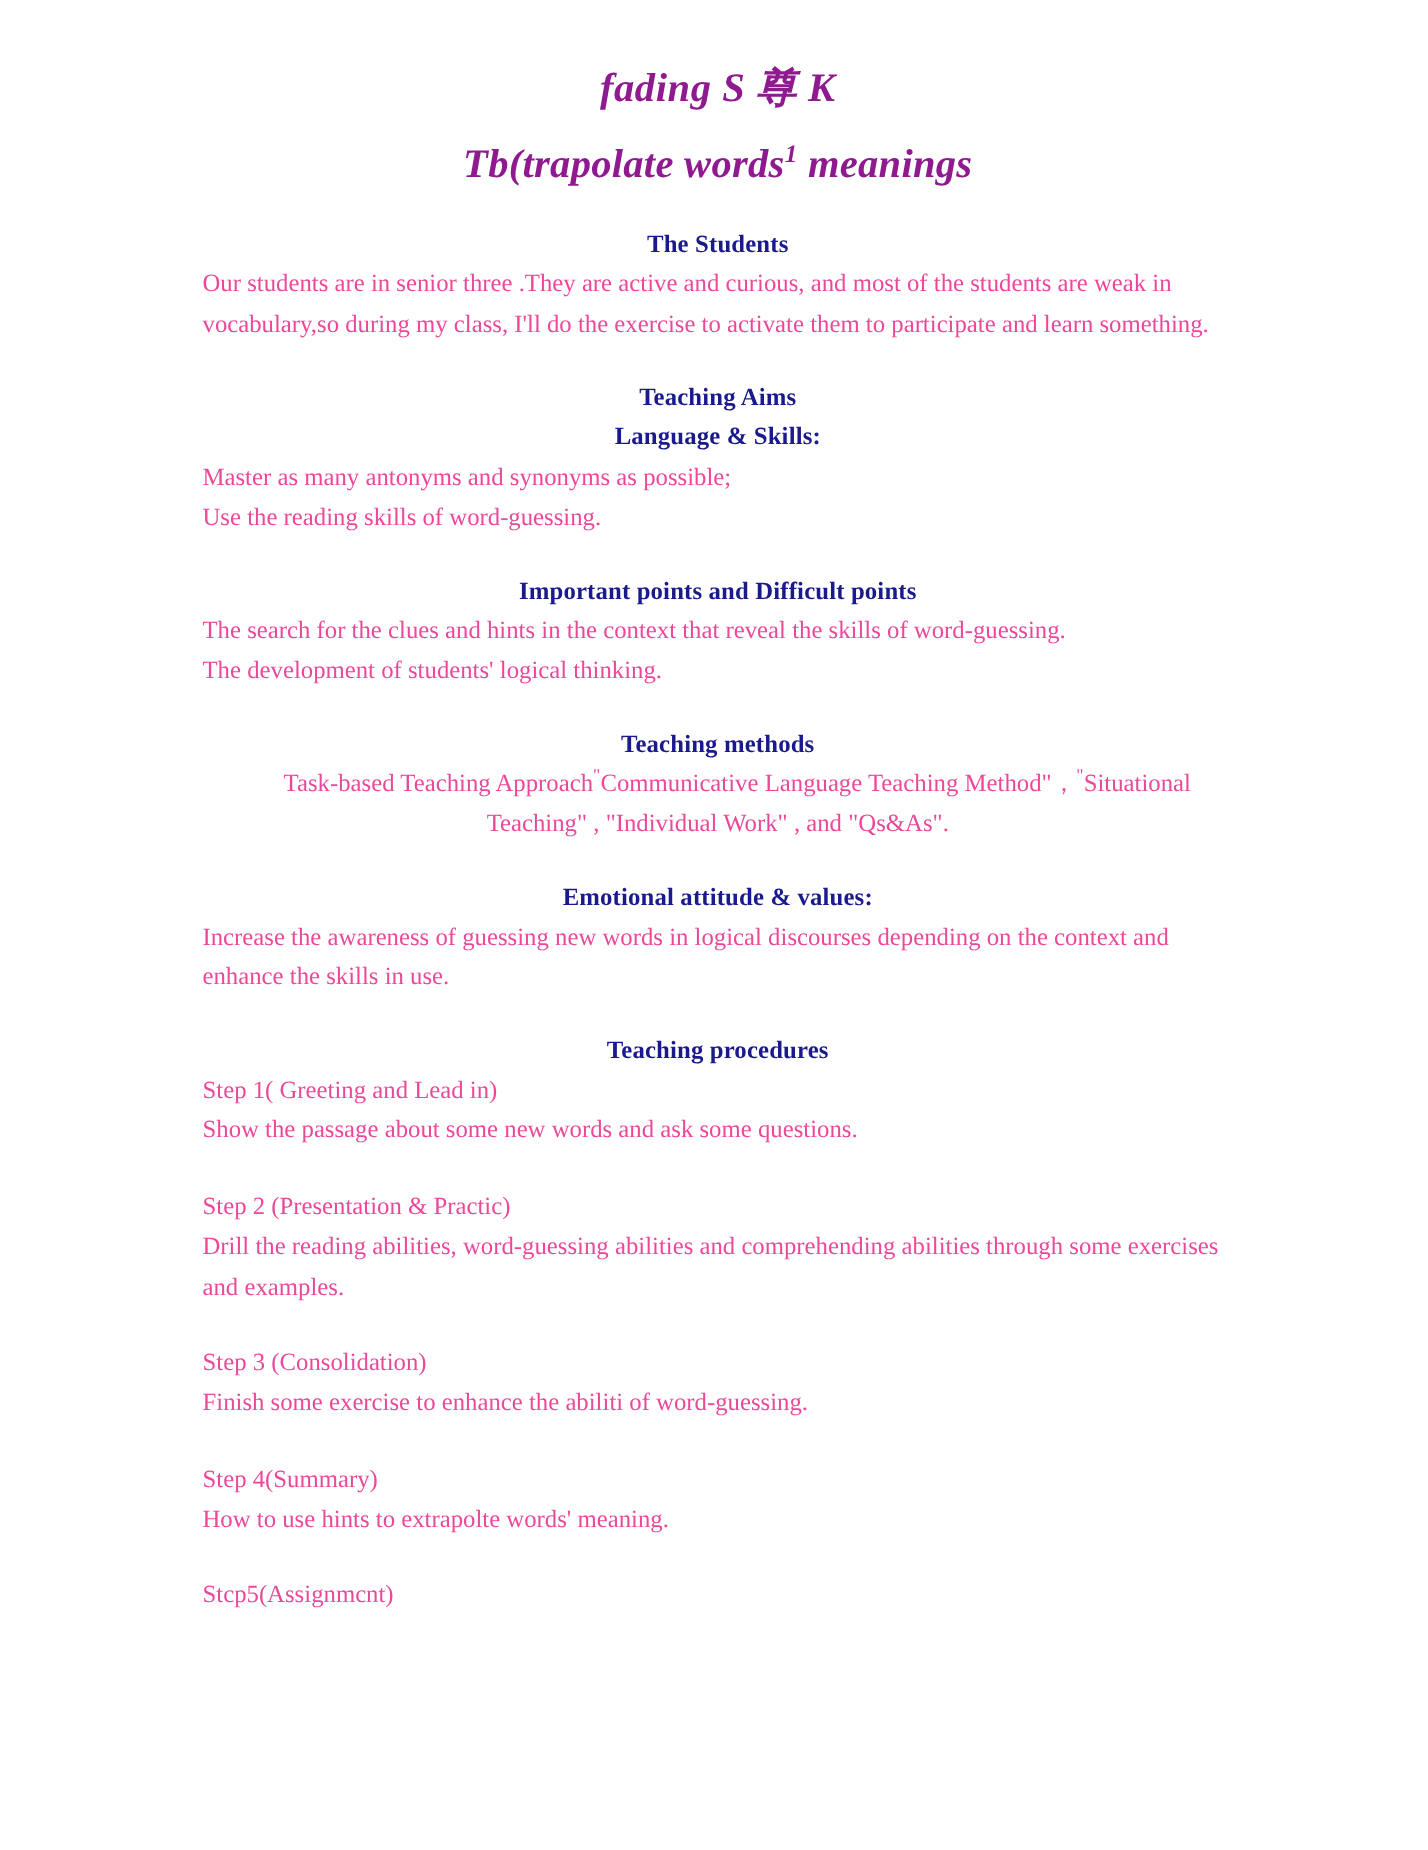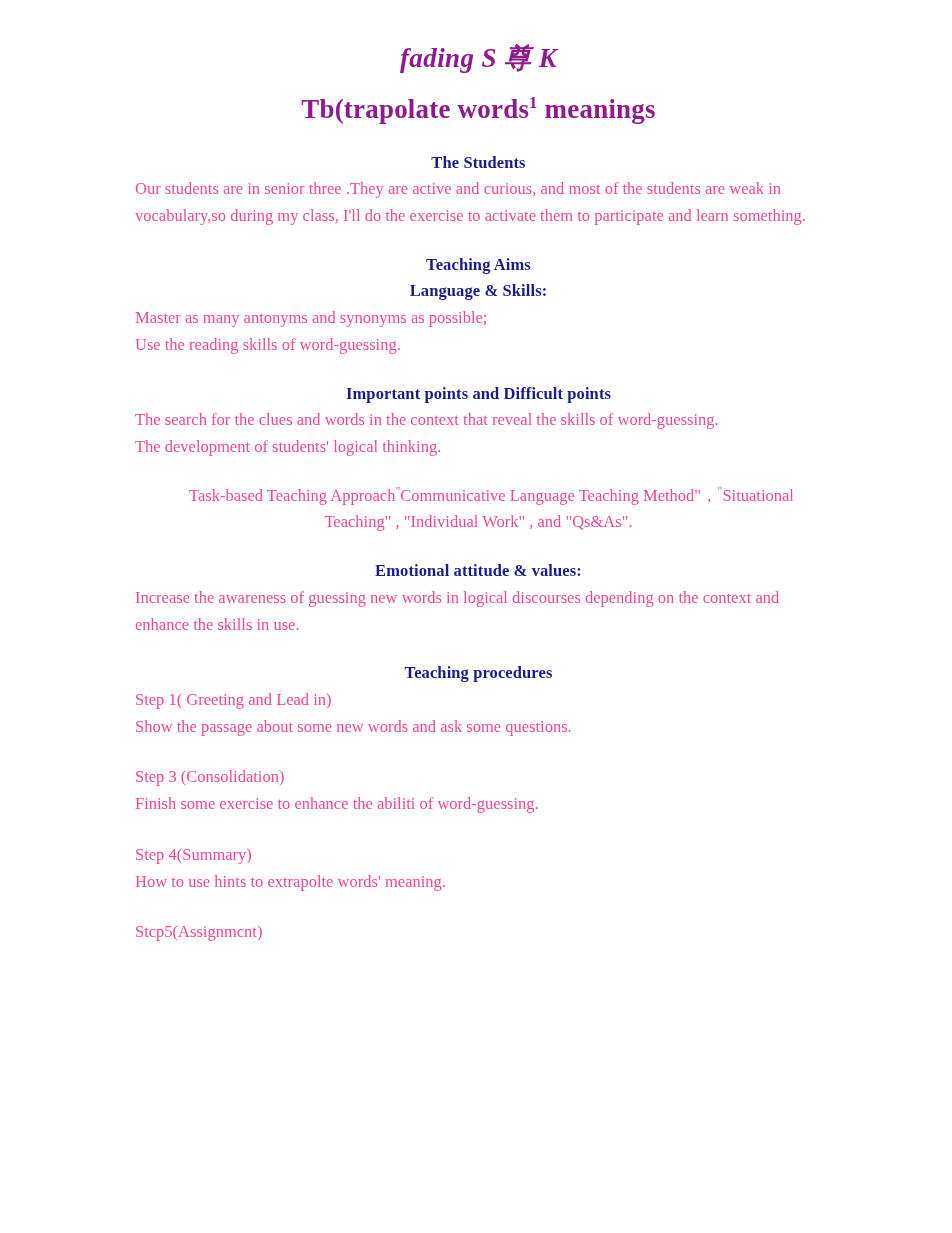--- a/index.html
+++ b/index.html
@@ -30,20 +30,21 @@
     font-style: italic;
     font-weight: 700;
     font-size: 27px;
     color: #8f1a8f;
     letter-spacing: 0.4px;
     line-height: 1.35;
     margin: 0 0 16px 0;
     white-space: pre;
   }
   .doc-title-line2 {
+    font-style: italic;
     font-weight: 700;
     font-size: 27px;
     color: #8f1a8f;
     letter-spacing: 0.2px;
     line-height: 1.3;
     margin: 0;
   }
   .doc-title-line2 .sup {
     font-size: 0.62em;
     vertical-align: super;
@@ -106,43 +107,48 @@
 
     <div class="section">
       <p class="section-heading">Teaching Aims</p>
       <p class="section-heading">Language &amp; Skills:</p>
       <p class="para">Master as many antonyms and synonyms as possible;</p>
       <p class="para">Use the reading skills of word-guessing.</p>
     </div>
 
     <div class="section">
       <p class="section-heading">Important points and Difficult points</p>
-      <p class="para">The search for the clues and words in the context that reveal the skills of word-guessing.</p>
+      <p class="para">The search for the clues and hints in the context that reveal the skills of word-guessing.</p>
       <p class="para">The development of students' logical thinking.</p>
     </div>
 
     <div class="section">
+      <p class="section-heading">Teaching methods</p>
       <p class="para indent">
         <span>Task-based Teaching Approach</span><span class="raised-quote">"</span><span>Communicative Language Teaching Method"，</span><span class="raised-quote">"</span><span>Situational Teaching" , "Individual Work" , and "Qs&amp;As".</span>
       </p>
     </div>
 
     <div class="section">
       <p class="section-heading">Emotional attitude &amp; values:</p>
       <p class="para">Increase the awareness of guessing new words in logical discourses depending on the context and enhance the skills in use.</p>
     </div>
 
     <div class="section">
       <p class="section-heading">Teaching procedures</p>
 
       <div class="step-group">
         <p class="para">Step 1( Greeting and Lead in)</p>
         <p class="para">Show the passage about some new words and ask some questions.</p>
       </div>
 
+      <div class="step-group">
+        <p class="para">Step 2 (Presentation &amp; Practic)</p>
+        <p class="para">Drill the reading abilities, word-guessing abilities and comprehending abilities through some exercises and examples.</p>
+      </div>
 
       <div class="step-group">
         <p class="para">Step 3 (Consolidation)</p>
         <p class="para">Finish some exercise to enhance the abiliti of word-guessing.</p>
       </div>
 
       <div class="step-group">
         <p class="para">Step 4(Summary)</p>
         <p class="para">How to use hints to extrapolte words' meaning.</p>
       </div>

